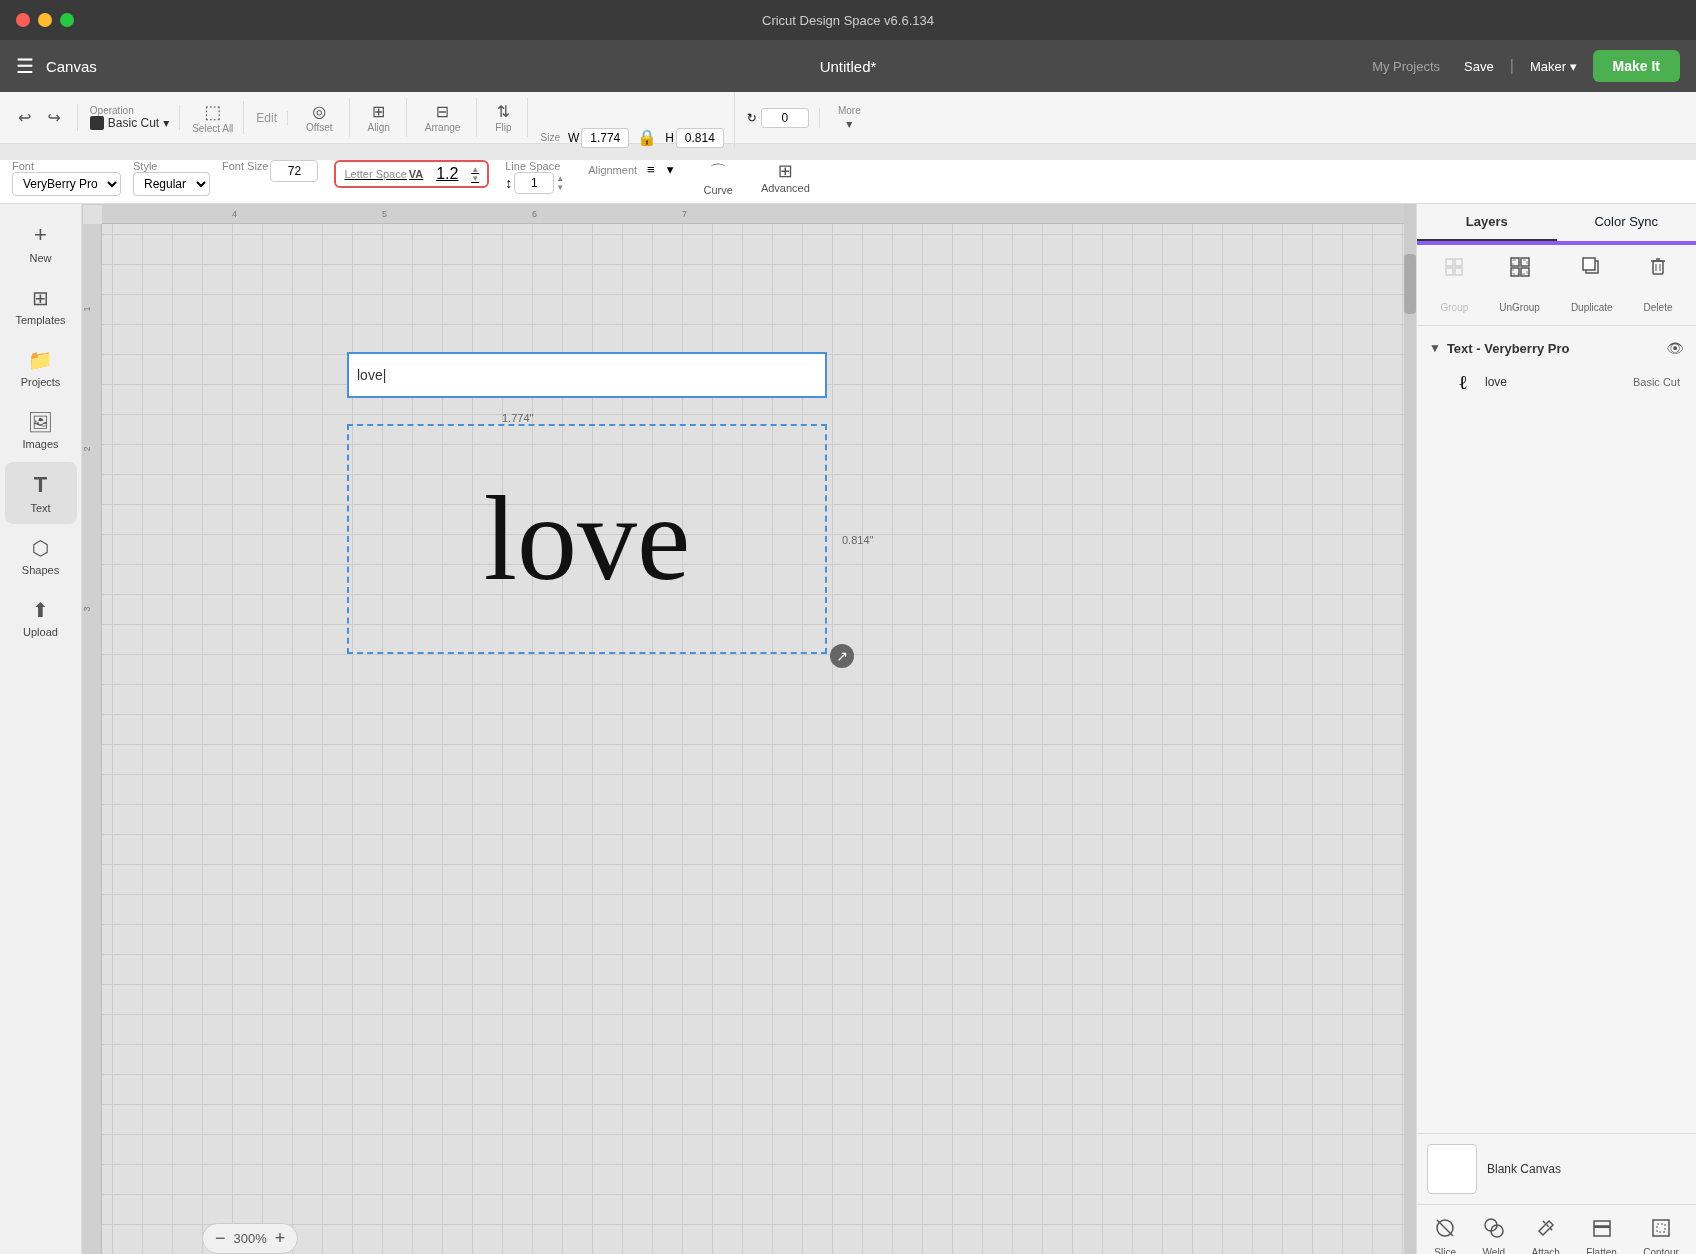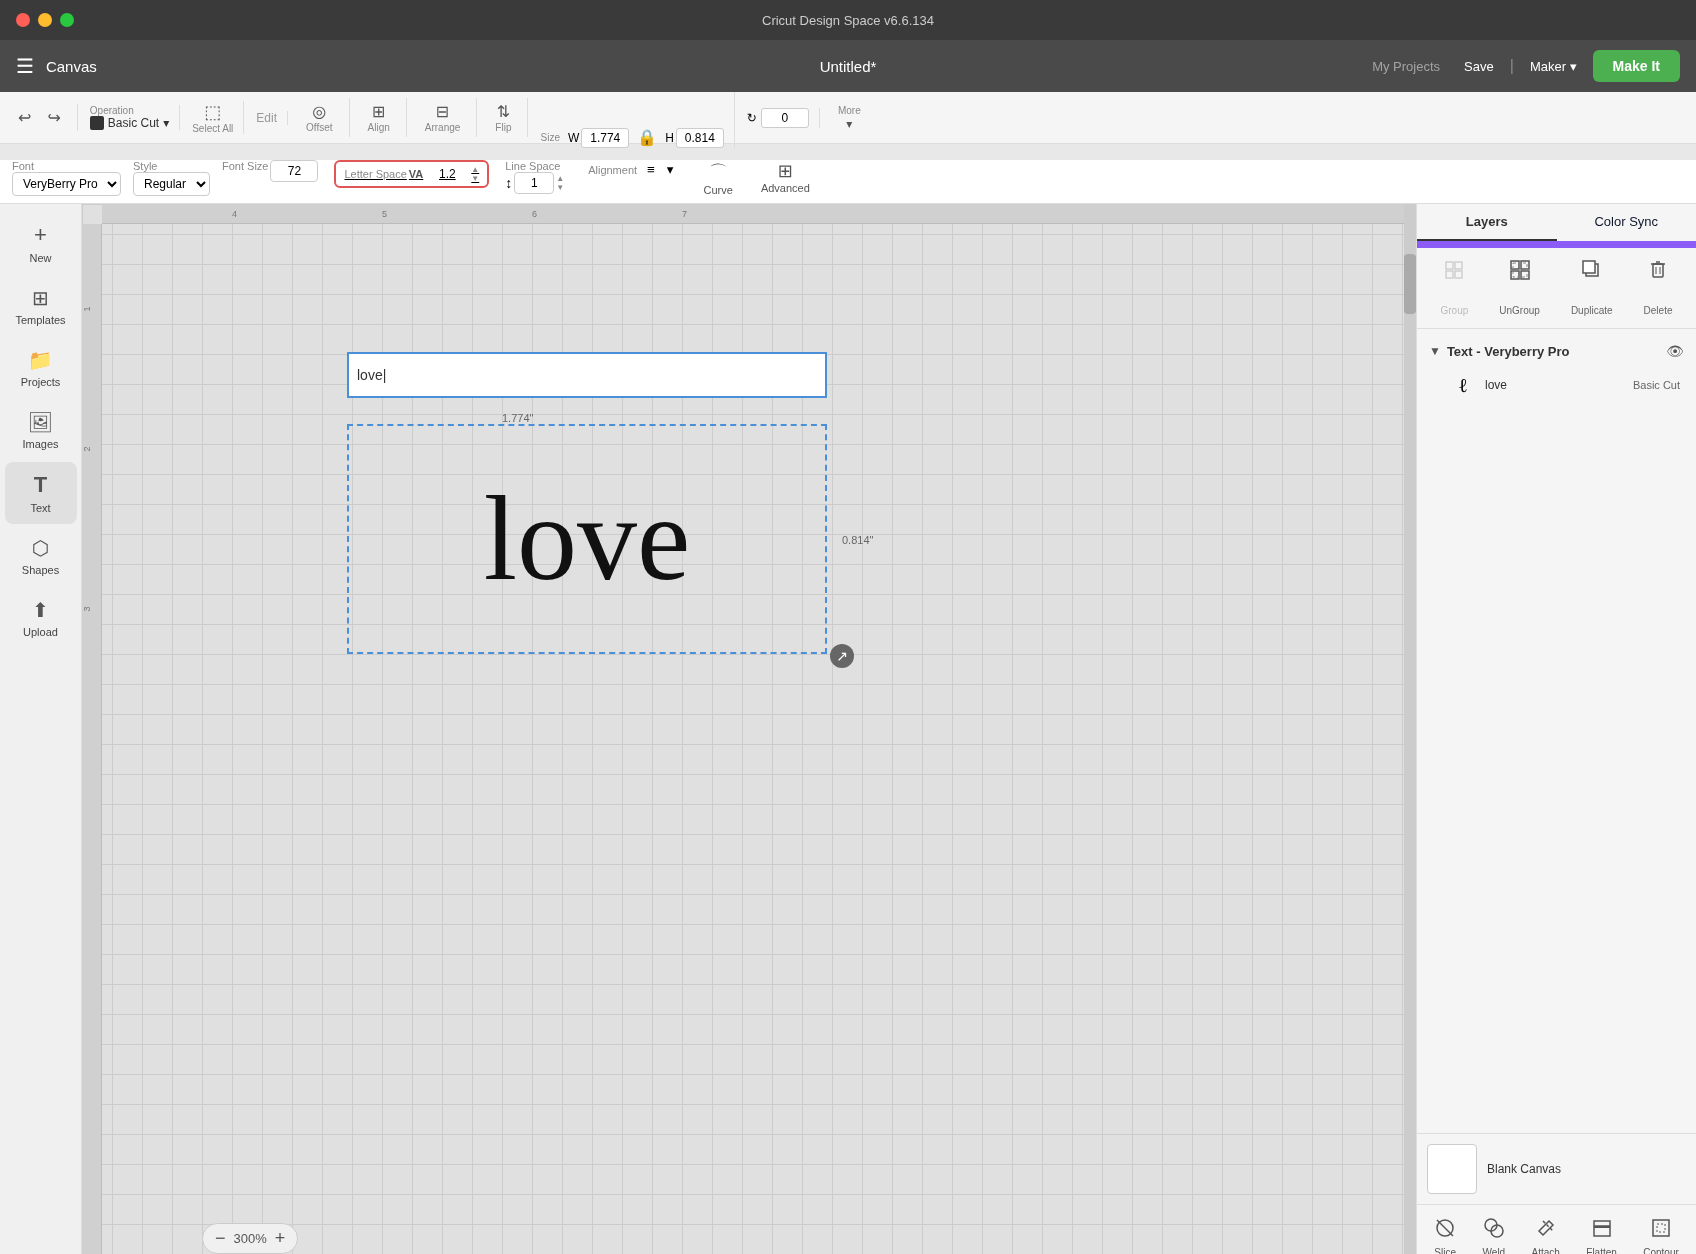--- a/index.html
+++ b/index.html
@@ -83,21 +83,21 @@
     .letter-space-box {
       border: 2px solid #e05555;
       border-radius: 6px;
       padding: 3px 8px;
       display: flex;
       align-items: center;
       gap: 4px;
       background: #fff;
     }
     .ls-label { font-size: 11px; color: #555; font-weight: 600; }
-    .ls-input { width: 40px; border: none; font-size: 12px; text-align: center; outline: none; }
+    .ls-input { width: 40px; border: none; font-size: 16px; text-align: center; outline: none; }
     .ls-spinner { display: flex; flex-direction: column; font-size: 8px; color: #888; }
     .line-space-group { display: flex; align-items: center; gap: 4px; }
     .line-space-input { width: 40px; border: 1px solid #ccc; border-radius: 4px; padding: 3px 4px; font-size: 12px; text-align: center; }
     .alignment-group { display: flex; align-items: center; gap: 4px; }
     .align-btn { border: none; background: none; cursor: pointer; padding: 2px 4px; border-radius: 3px; }
     .curve-group { display: flex; flex-direction: column; align-items: center; font-size: 11px; color: #555; cursor: pointer; }
     .advanced-group { display: flex; flex-direction: column; align-items: center; font-size: 11px; color: #555; cursor: pointer; }
 
     
     #main { display: flex; height: calc(1254px - 40px - 52px - 52px - 44px); }
@@ -246,21 +246,21 @@
     #right-panel {
       width: 280px;
       background: #f5f5f5;
       border-left: 1px solid #ddd;
       display: flex;
       flex-direction: column;
       flex-shrink: 0;
     }
     .panel-tabs {
       display: flex;
-      border-bottom: 7px solid #8b5cf6;
+      border-bottom: 4px solid #8b5cf6;
     }
     .panel-tab {
       flex: 1;
       padding: 10px;
       text-align: center;
       font-size: 13px;
       cursor: pointer;
       color: #0f172a;
       border-bottom: 2px solid transparent;
     }

